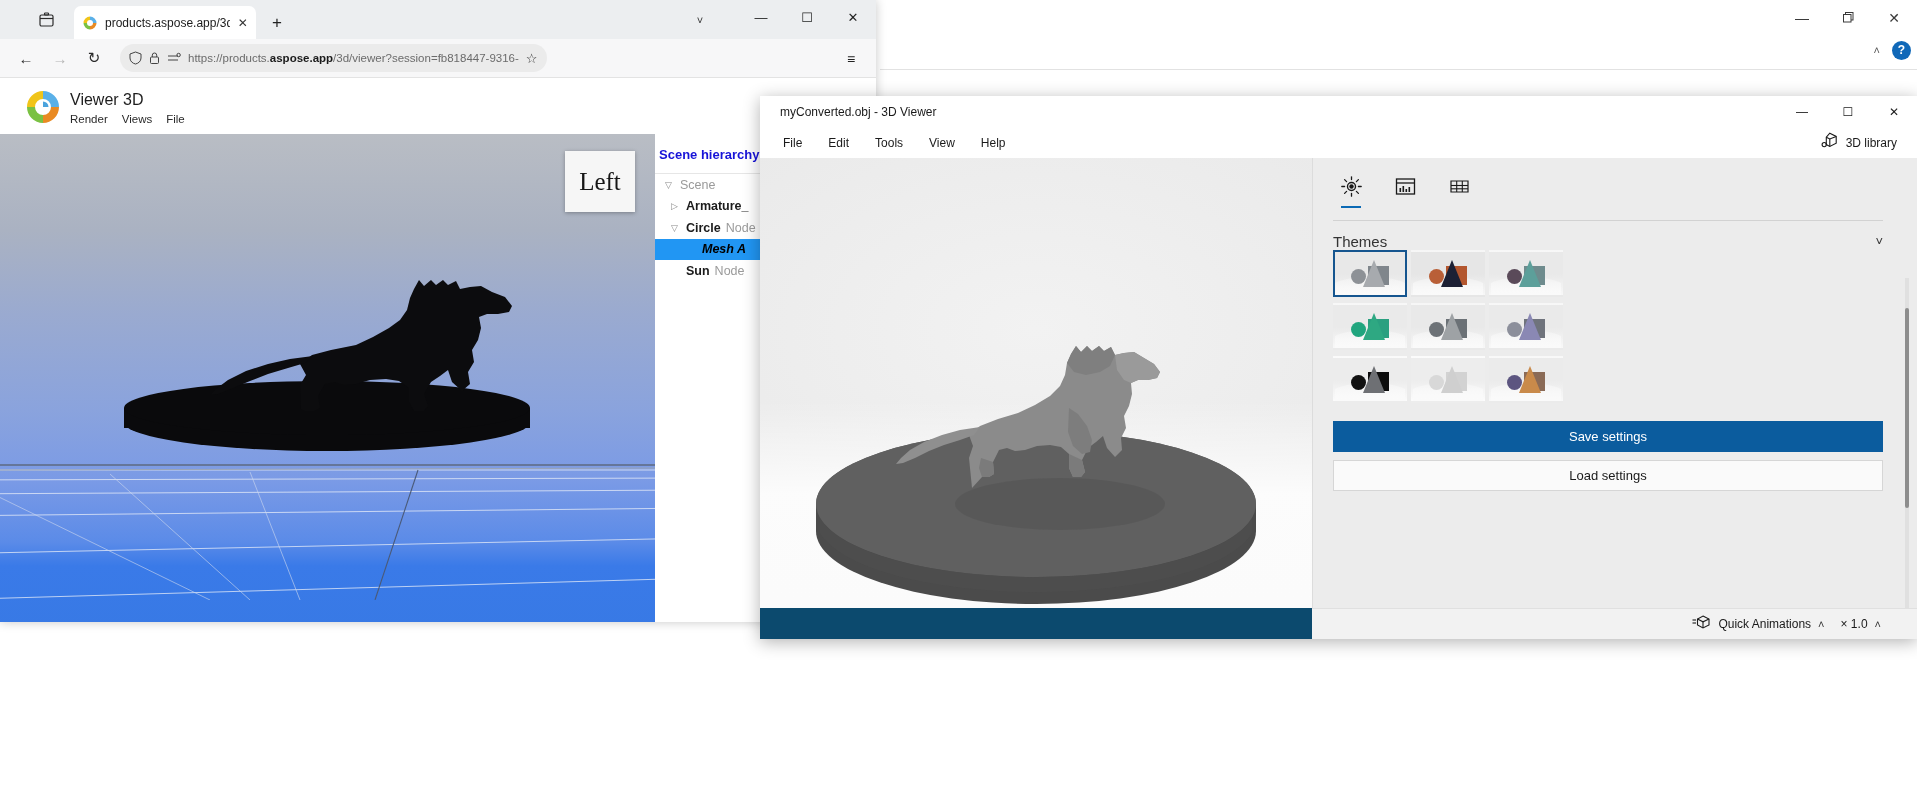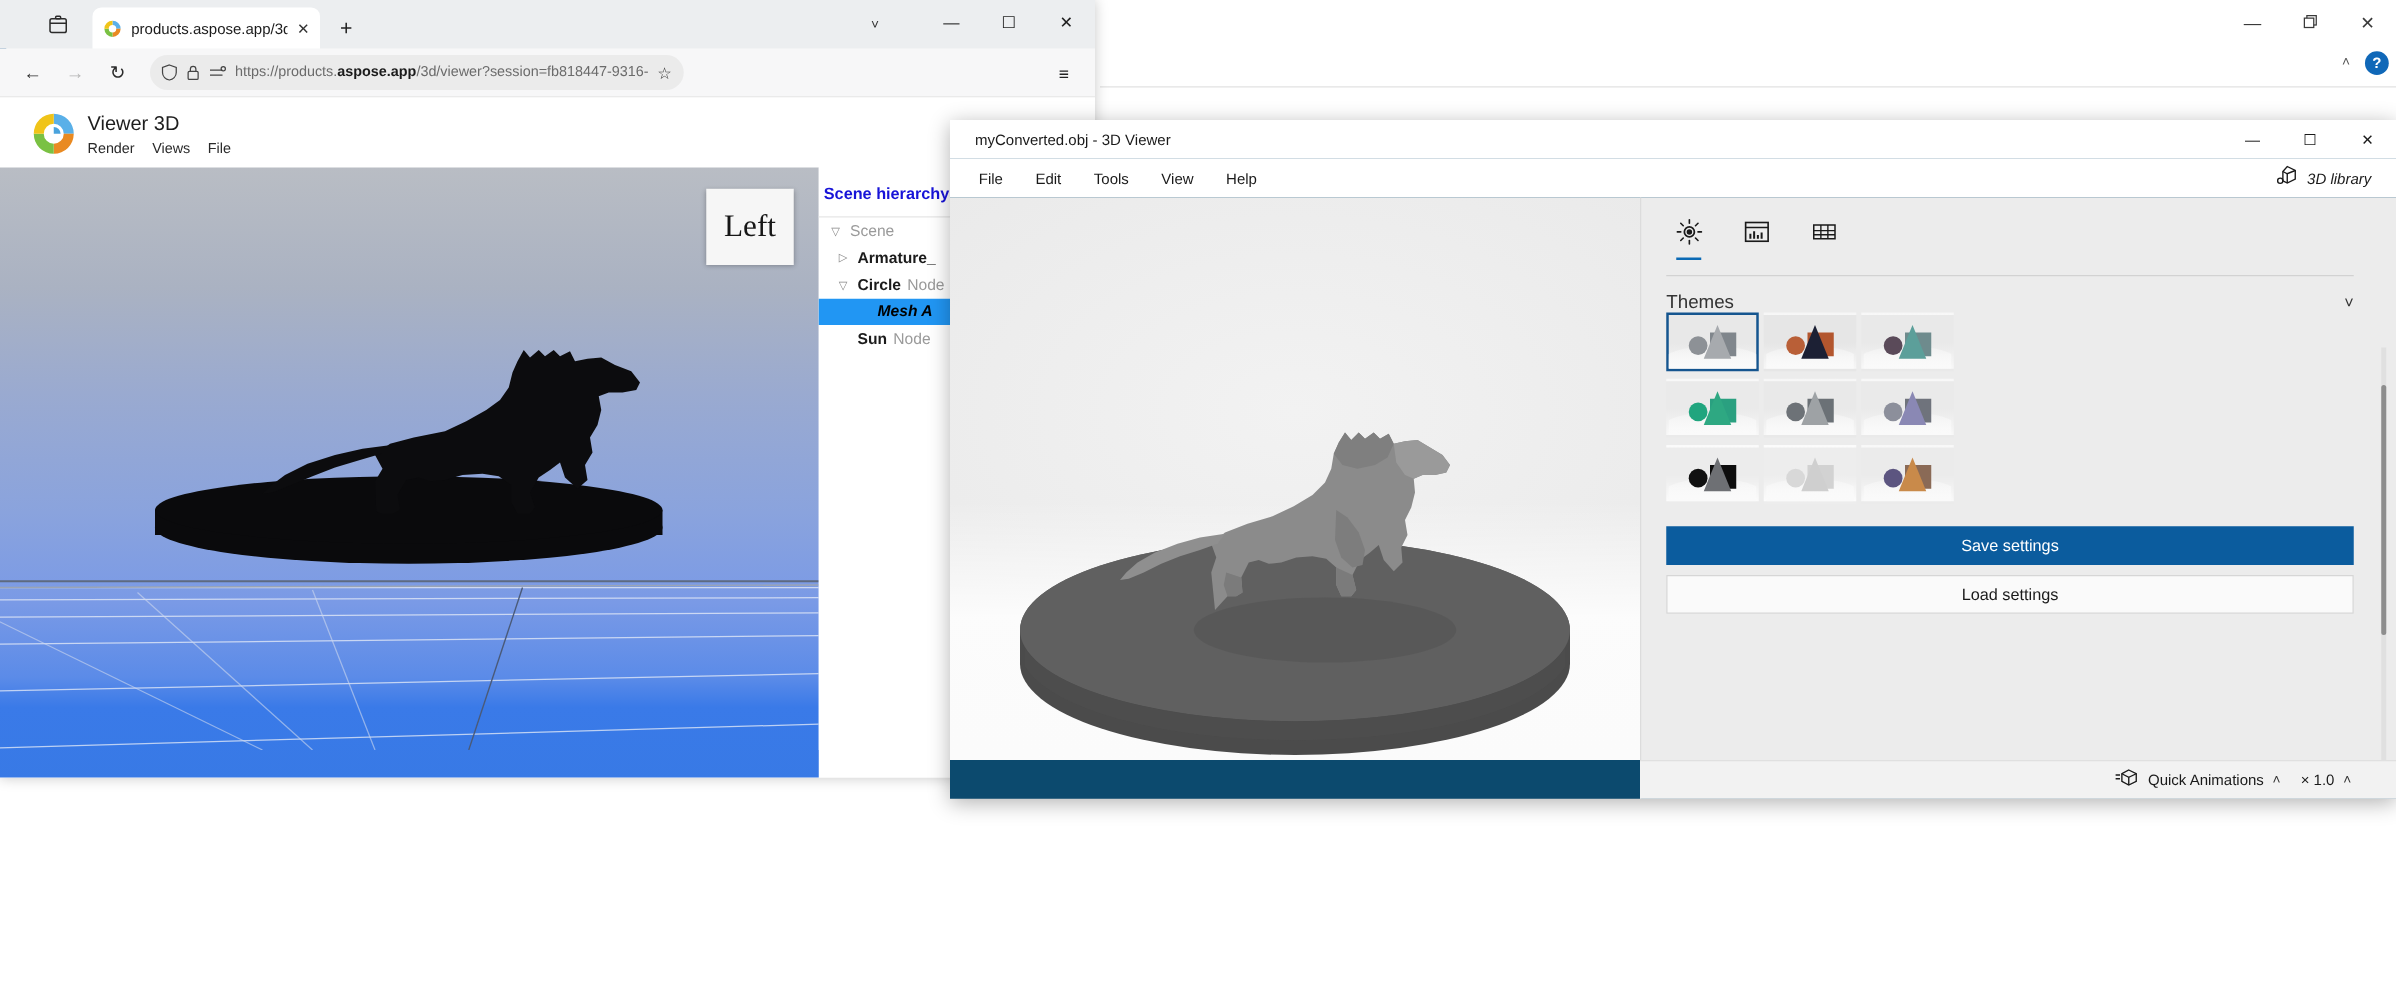--- a/index.html
+++ b/index.html
@@ -153,21 +153,21 @@
   #v3d-winctl { margin-left: auto; display: flex; height: 31px; }
   #v3d-winctl .wbtn {
     width: 46px; height: 31px; display: flex; align-items: center; justify-content: center;
     font-size: 12px; color: #1a1a1a;
   }
   #v3d-menubar { height: 31px; background: #ffffff; display: flex; align-items: center; padding-left: 10px; }
   #v3d-menubar .mi { font-size: 12px; color: #1a1a1a; padding: 5px 13px; }
   #v3d-lib {
     margin-left: auto; display: flex; align-items: center; gap: 7px; padding-right: 20px;
   }
-  #v3d-lib .lbl { font-size: 12px; color: #1a1a1a; font-style: italic; }
+  #v3d-lib .lbl { font-size: 12px; color: #1a1a1a; }
   #v3d-body { position: absolute; left:0; top: 62px; width: 1157px; height: 481px; display: flex; }
   #v3d-canvas {
     position: relative; width: 552px; height: 450px; margin: 0;
     background: radial-gradient(ellipse 130% 100% at 50% 38%, #f2f2f2 0%, #eaeaea 55%, #dcdcdc 100%);
     overflow: hidden;
   }
   #v3d-canvas .floorlight {
     position: absolute; left: 0; right: 0; bottom: 0; height: 46%;
     background: linear-gradient(to bottom, rgba(255,255,255,0) 0%, rgba(255,255,255,0.85) 45%, #fbfbfb 100%);
   }

